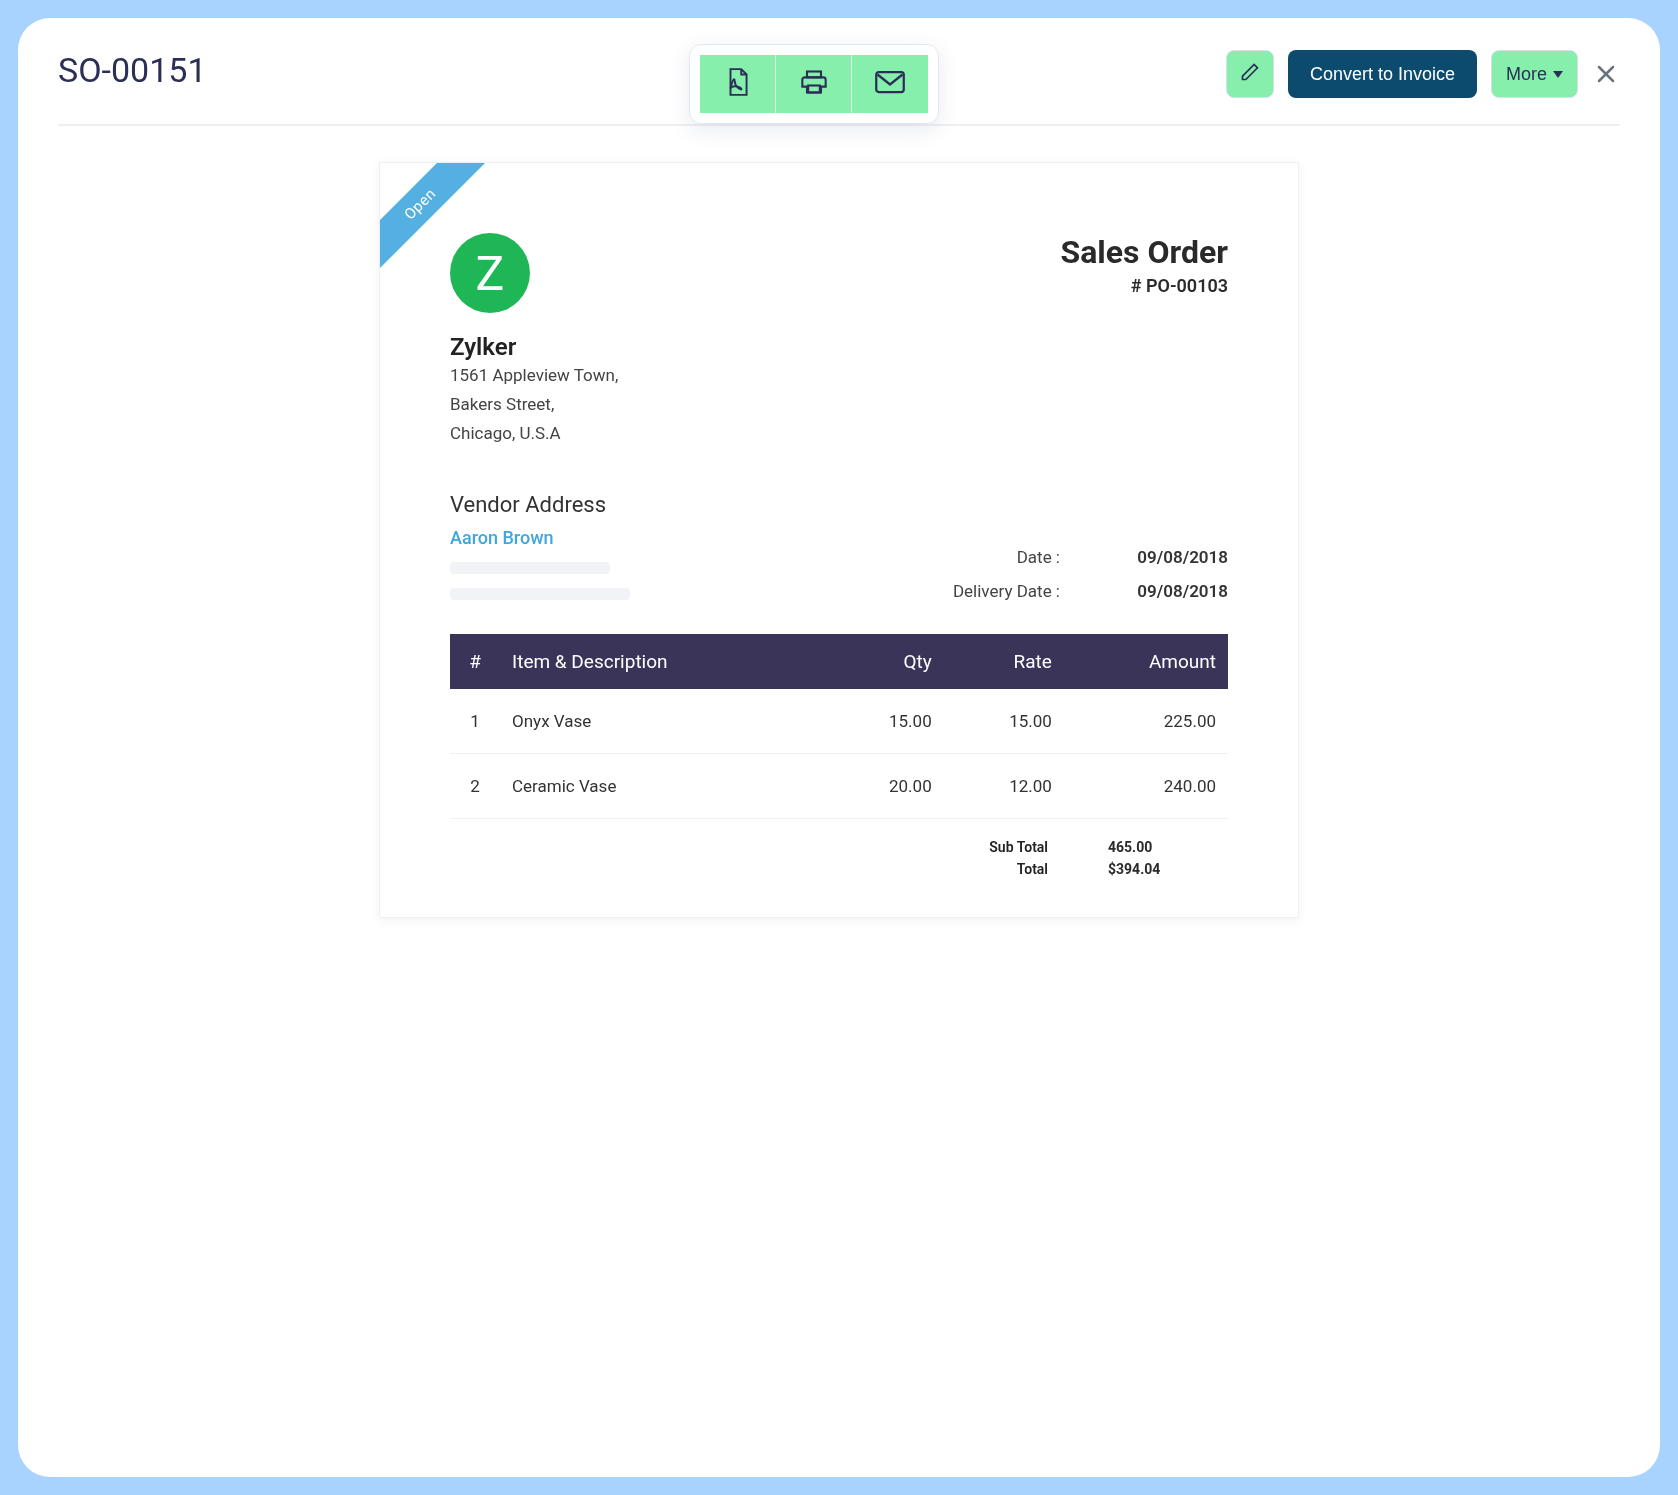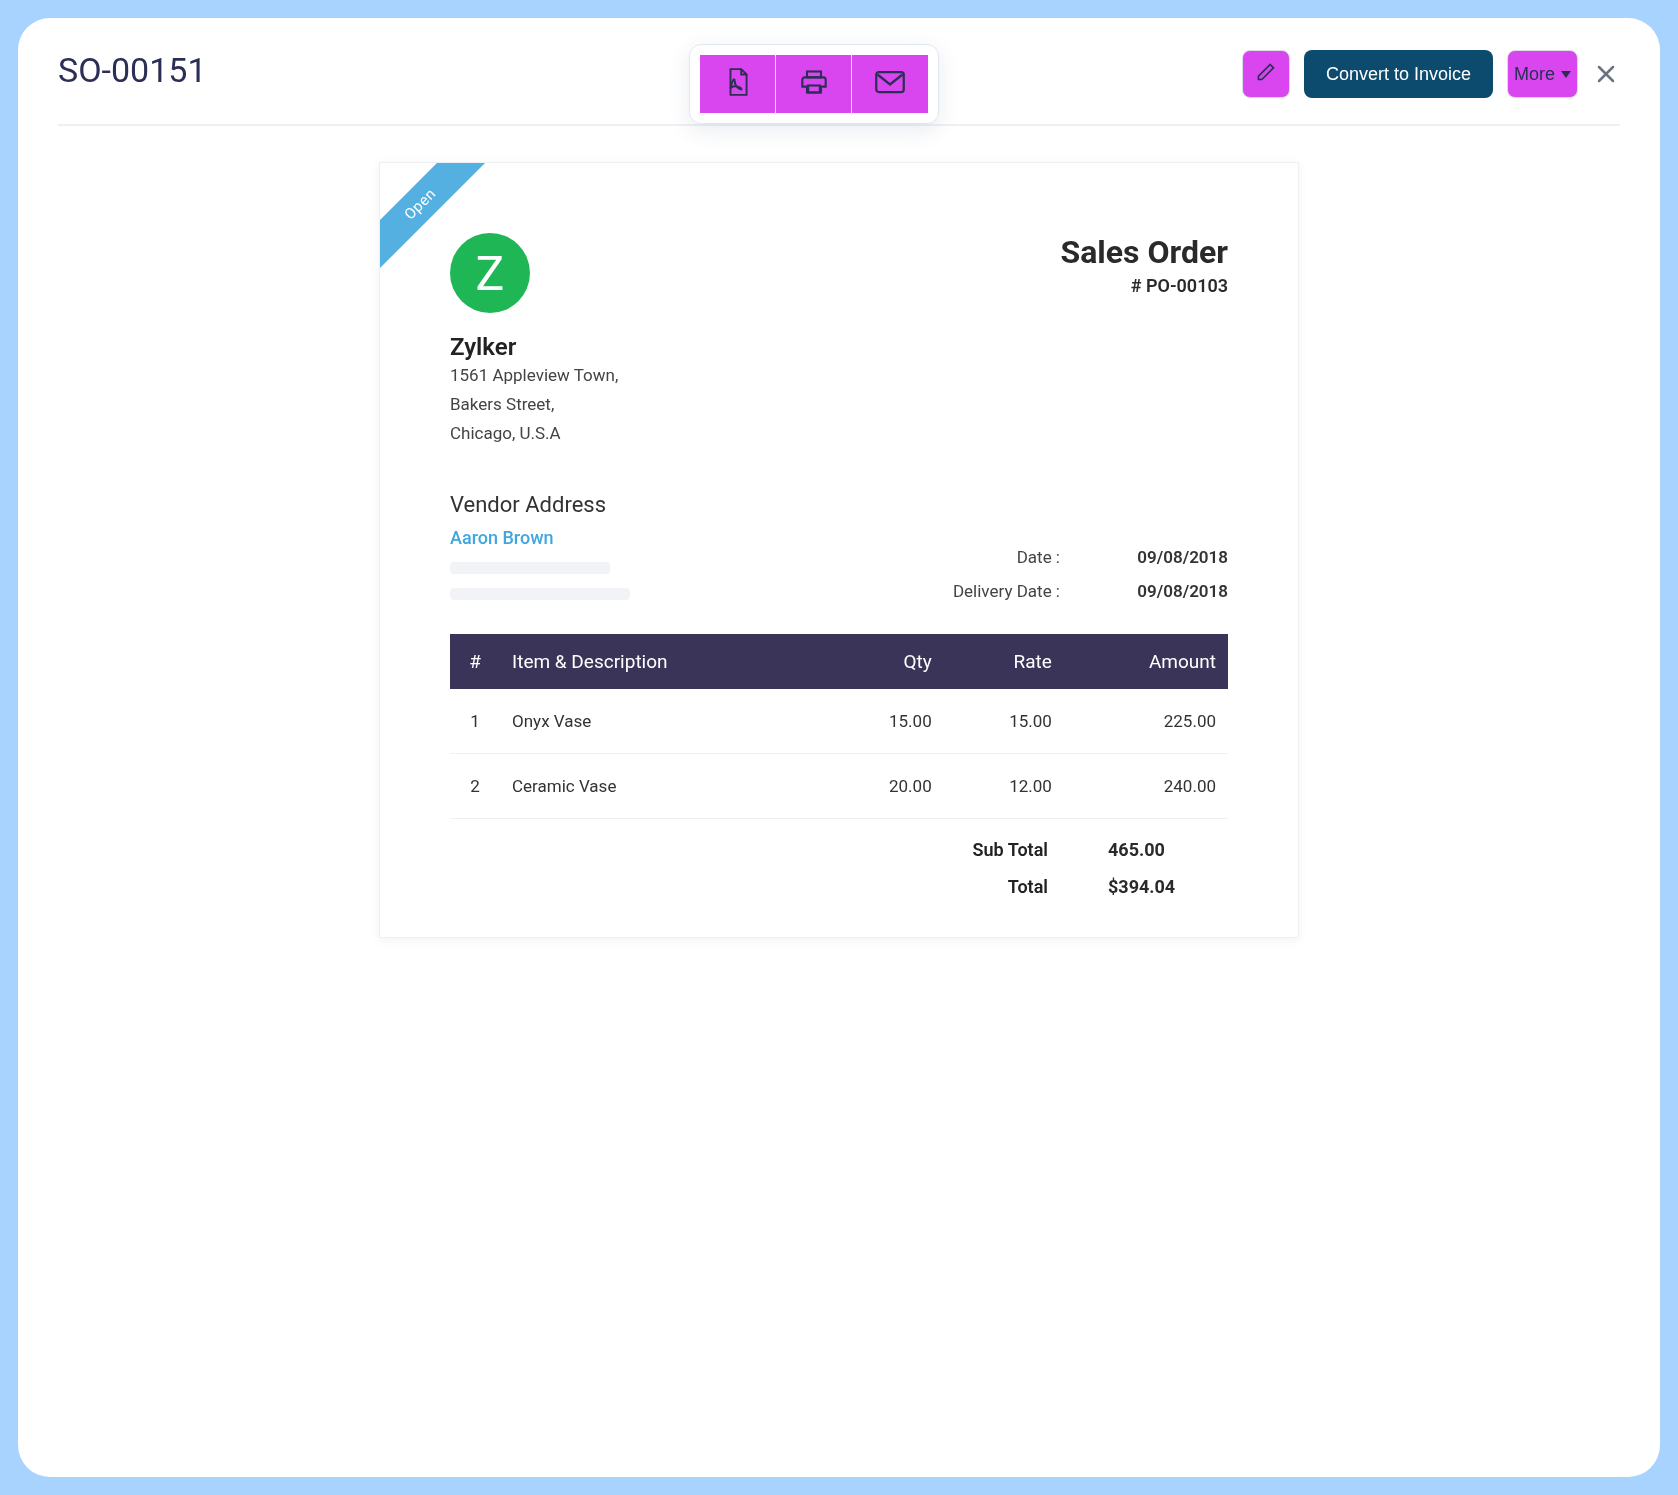--- a/index.html
+++ b/index.html
@@ -30,24 +30,24 @@
     font-weight: 400;
     color: #2b2f56;
   }
   .action-cluster {
     display: flex;
     align-items: center;
     gap: 14px;
   }
   .btn-outline {
     border: 1px solid #d9dee7;
-    background: #d946ef;
+    background: #86efac;
     border-radius: 8px;
     height: 48px;
-    padding: 0 6px;
+    padding: 0 14px;
     display: flex;
     align-items: center;
     justify-content: center;
     color: #2b2f56;
     font-size: 16px;
     cursor: pointer;
   }
   .attach-group {
     position: absolute;
     left: 50%;
@@ -173,22 +173,22 @@
     text-align: right;
   }
   table.items tbody td:nth-child(1){ text-align:center; }
   table.items tbody td:nth-child(2){ text-align:left; }
 
   .totals {
     margin-top: 20px;
     display: flex;
     flex-direction: column;
     align-items: flex-end;
-    gap: 16px;
-    font-size: 18px;
+    gap: 6px;
+    font-size: 14px;
   }
   .totals div { display: flex; gap: 60px; }
   .totals .tl { font-weight: 600; color: #222; }
   .totals .tv { font-weight: 700; width: 120px; text-align: left; }
 </style>
 </head>
 <body>
 
 <div class="window">
 

